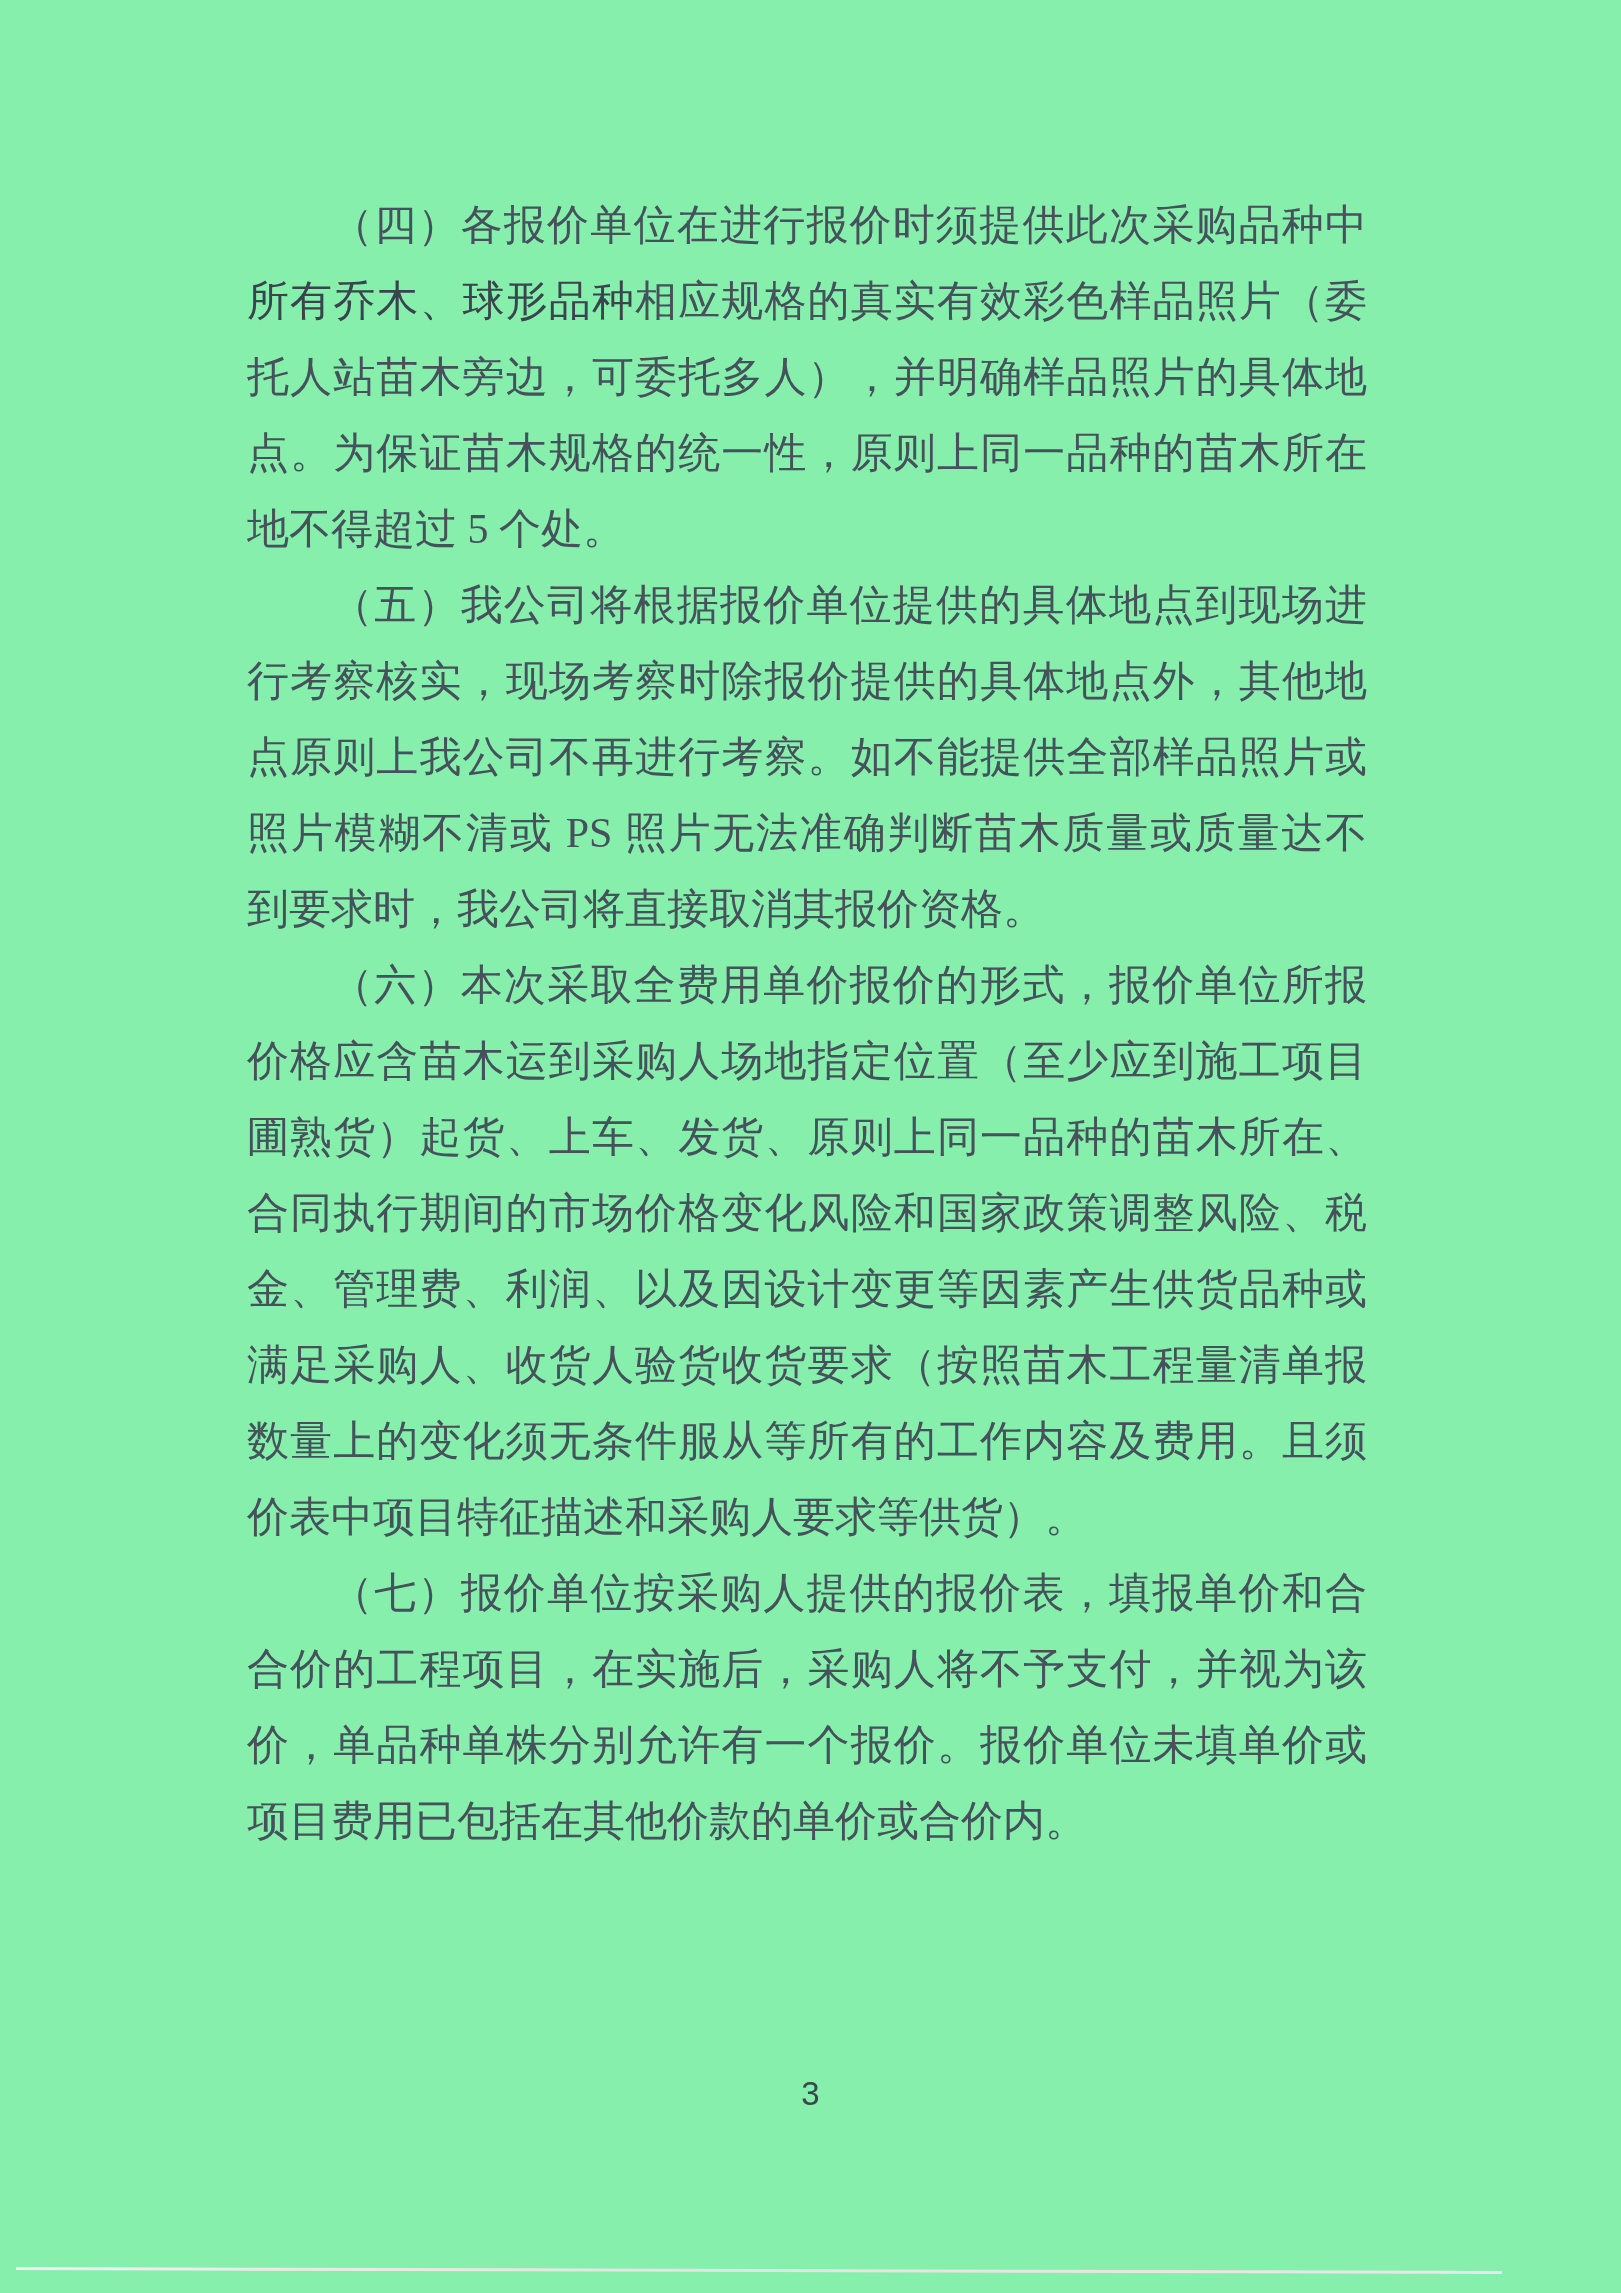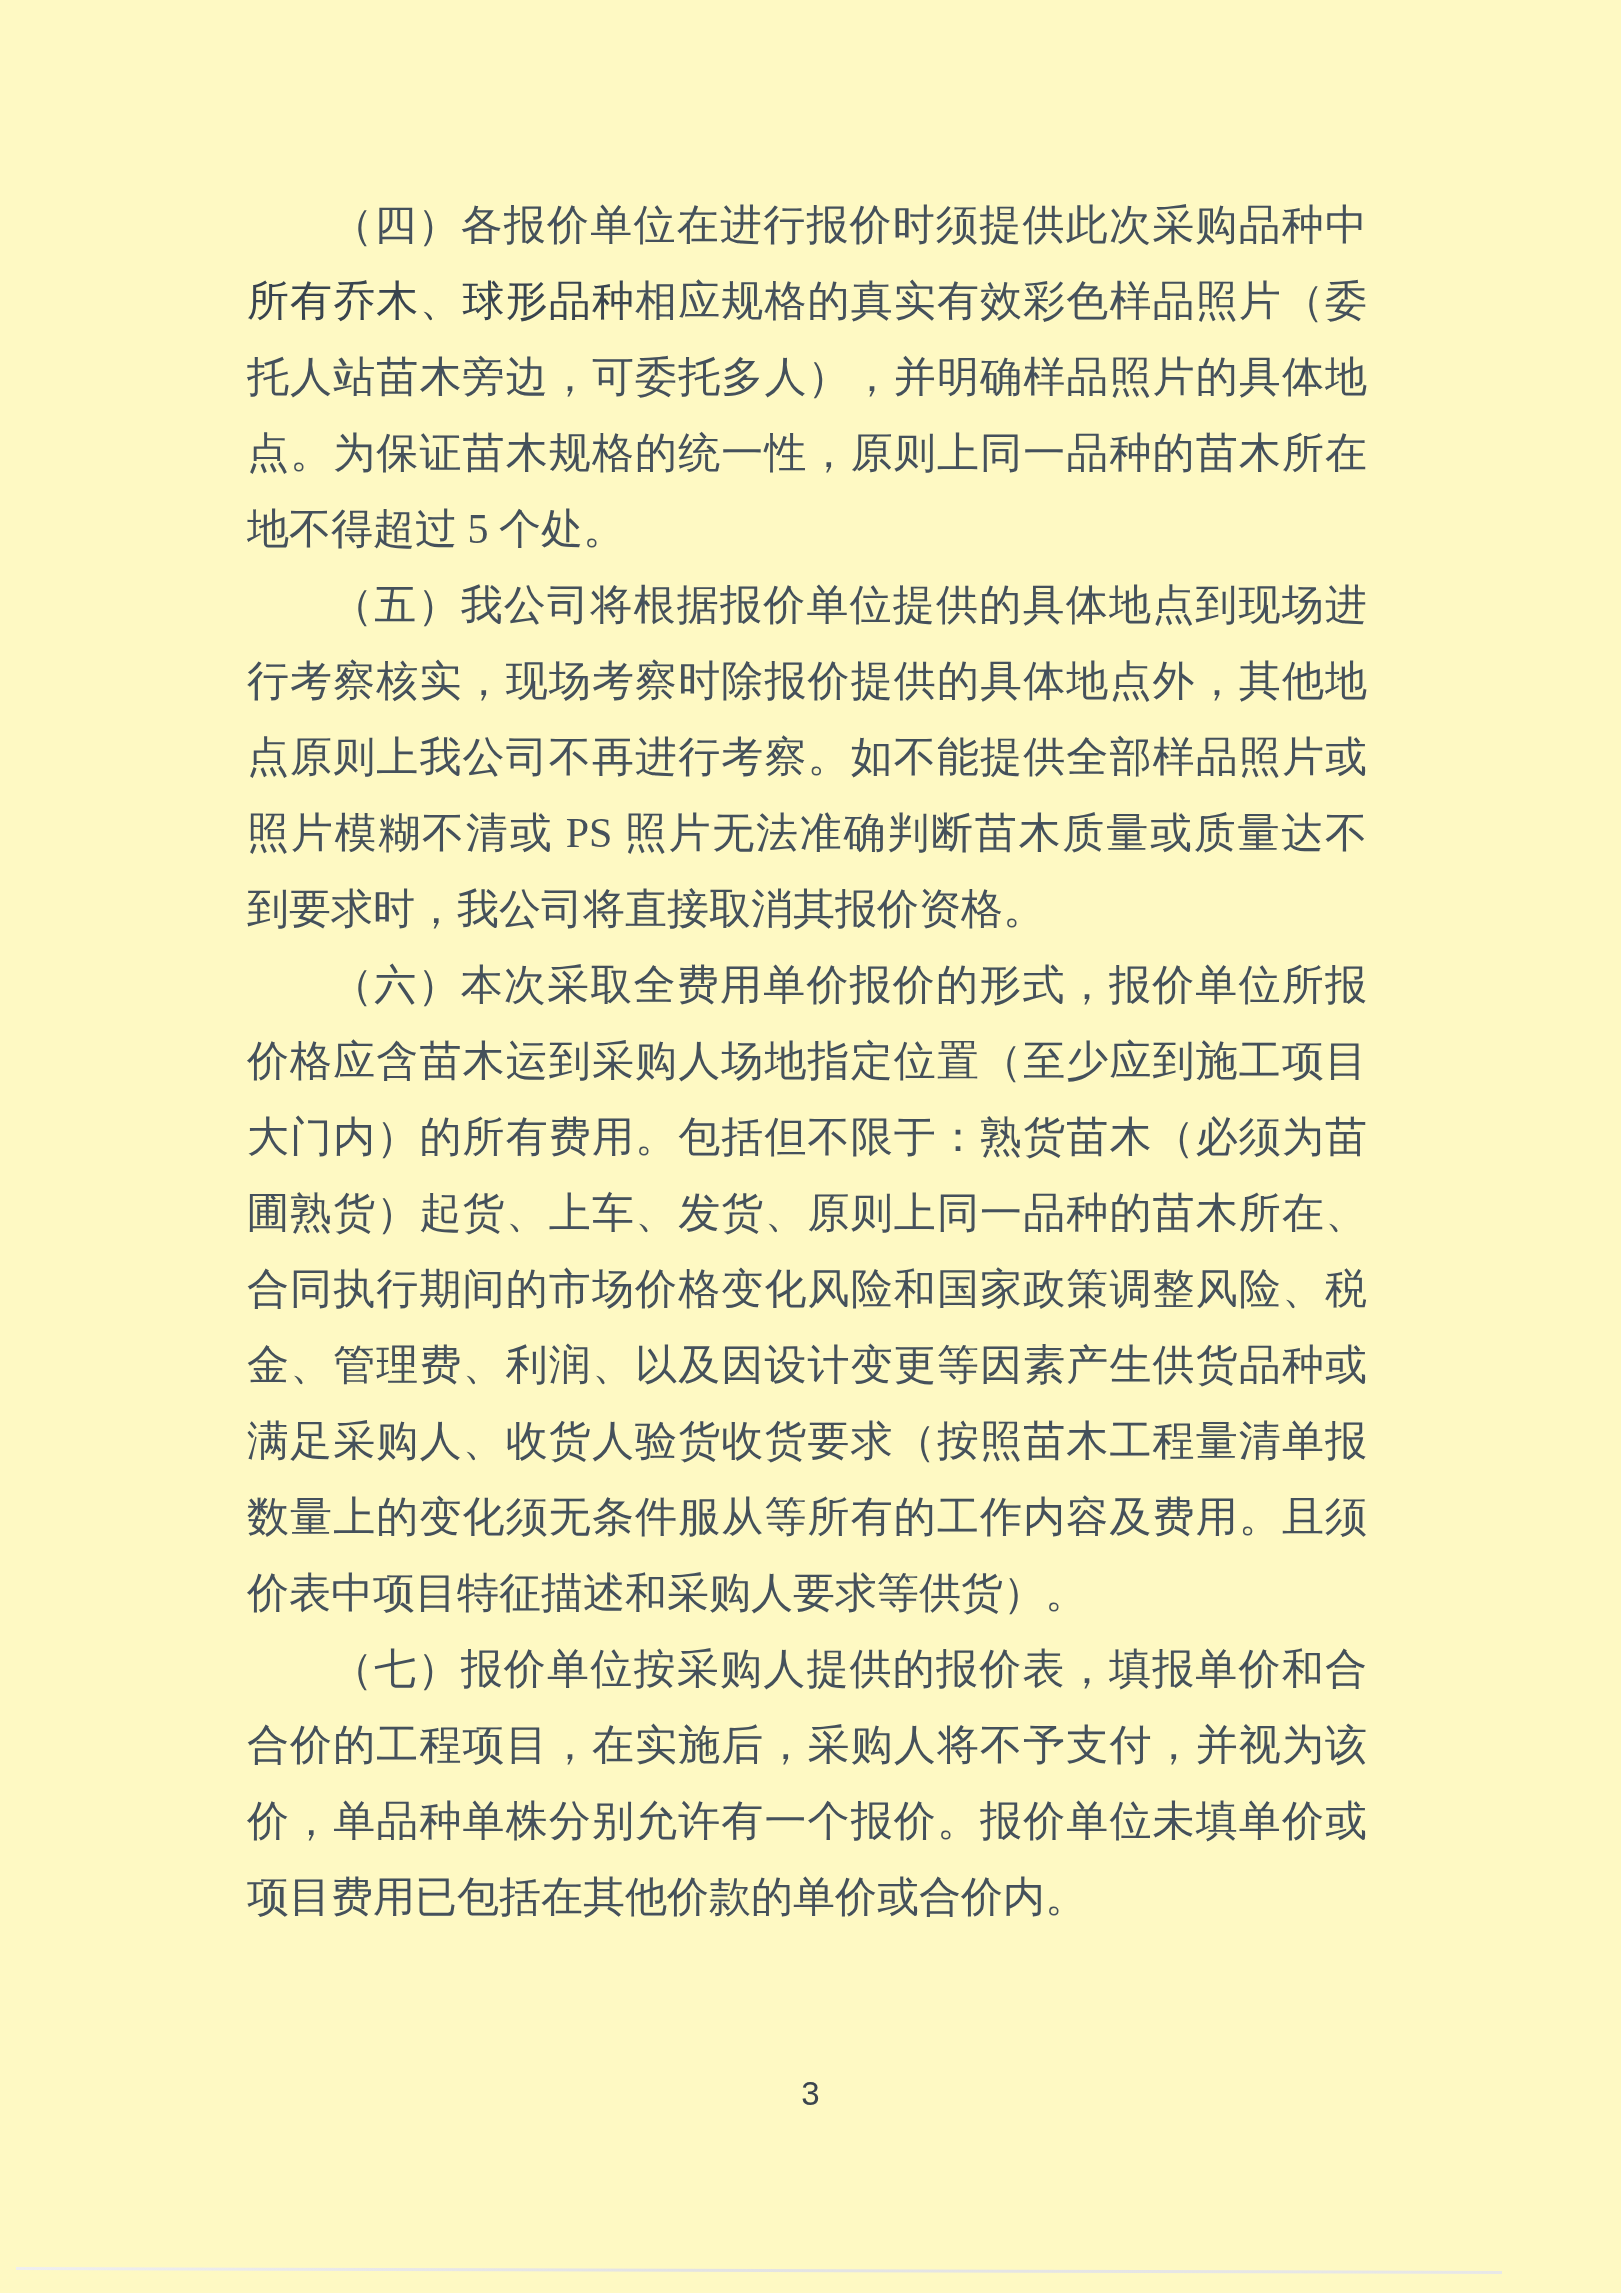--- a/index.html
+++ b/index.html
@@ -1,19 +1,19 @@
 <!DOCTYPE html>
 <html><head>
 <meta charset="utf-8">
 <style>
   html, body { margin:0; padding:0; background:#ffffff; }
   .page {
     position:relative;
     width:1621px; height:2294px;
-    background:#fef9c3;
+    background:#86efac;
     font-family:"Liberation Serif","DejaVu Serif",serif;
     color:#45515b;
     overflow:hidden;
   }
   .doc-body {
     position:absolute;
     left:247px; top:187px;
     width:1120px;
   }
   .ln {
@@ -55,21 +55,20 @@
     <div class="ln">托人站苗木旁边，可委托多人），并明确样品照片的具体地</div>
     <div class="ln">点。为保证苗木规格的统一性，原则上同一品种的苗木所在</div>
     <div class="ln end">地不得超过 5 个处。</div>
     <div class="ln indent">（五）我公司将根据报价单位提供的具体地点到现场进</div>
     <div class="ln">行考察核实，现场考察时除报价提供的具体地点外，其他地</div>
     <div class="ln">点原则上我公司不再进行考察。如不能提供全部样品照片或</div>
     <div class="ln">照片模糊不清或 PS 照片无法准确判断苗木质量或质量达不</div>
     <div class="ln end">到要求时，我公司将直接取消其报价资格。</div>
     <div class="ln indent">（六）本次采取全费用单价报价的形式，报价单位所报</div>
     <div class="ln">价格应含苗木运到采购人场地指定位置（至少应到施工项目</div>
-    <div class="ln">大门内）的所有费用。包括但不限于：熟货苗木（必须为苗</div>
     <div class="ln">圃熟货）起货、上车、发货、原则上同一品种的苗木所在、</div>
     <div class="ln">合同执行期间的市场价格变化风险和国家政策调整风险、税</div>
     <div class="ln">金、管理费、利润、以及因设计变更等因素产生供货品种或</div>
     <div class="ln">满足采购人、收货人验货收货要求（按照苗木工程量清单报</div>
     <div class="ln">数量上的变化须无条件服从等所有的工作内容及费用。且须</div>
     <div class="ln end">价表中项目特征描述和采购人要求等供货）。</div>
     <div class="ln indent">（七）报价单位按采购人提供的报价表，填报单价和合</div>
     <div class="ln">合价的工程项目，在实施后，采购人将不予支付，并视为该</div>
     <div class="ln">价，单品种单株分别允许有一个报价。报价单位未填单价或</div>
     <div class="ln end">项目费用已包括在其他价款的单价或合价内。</div>

